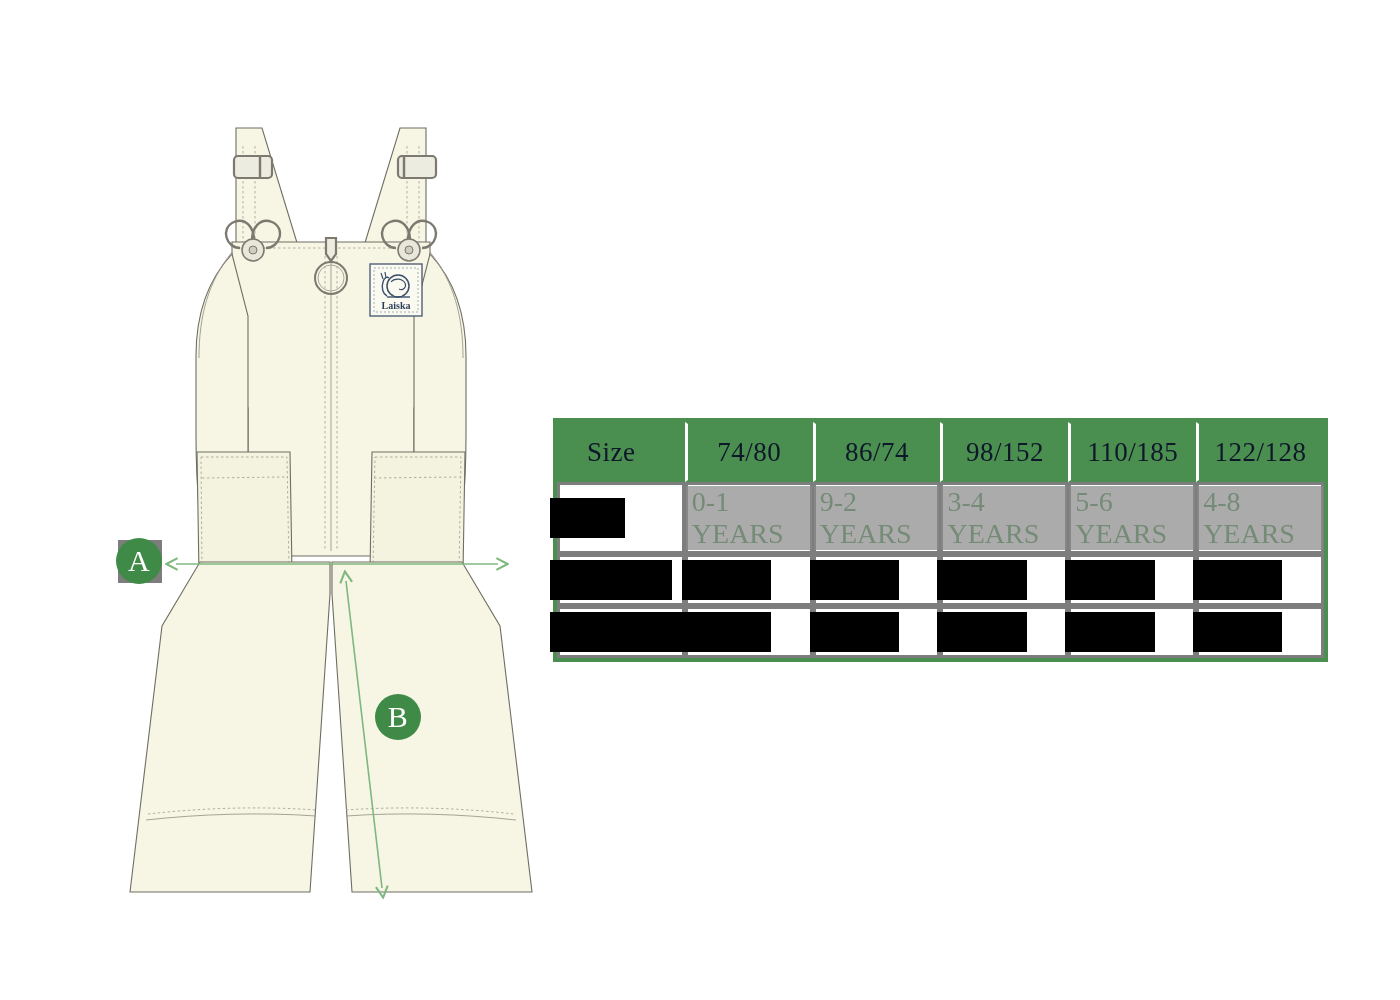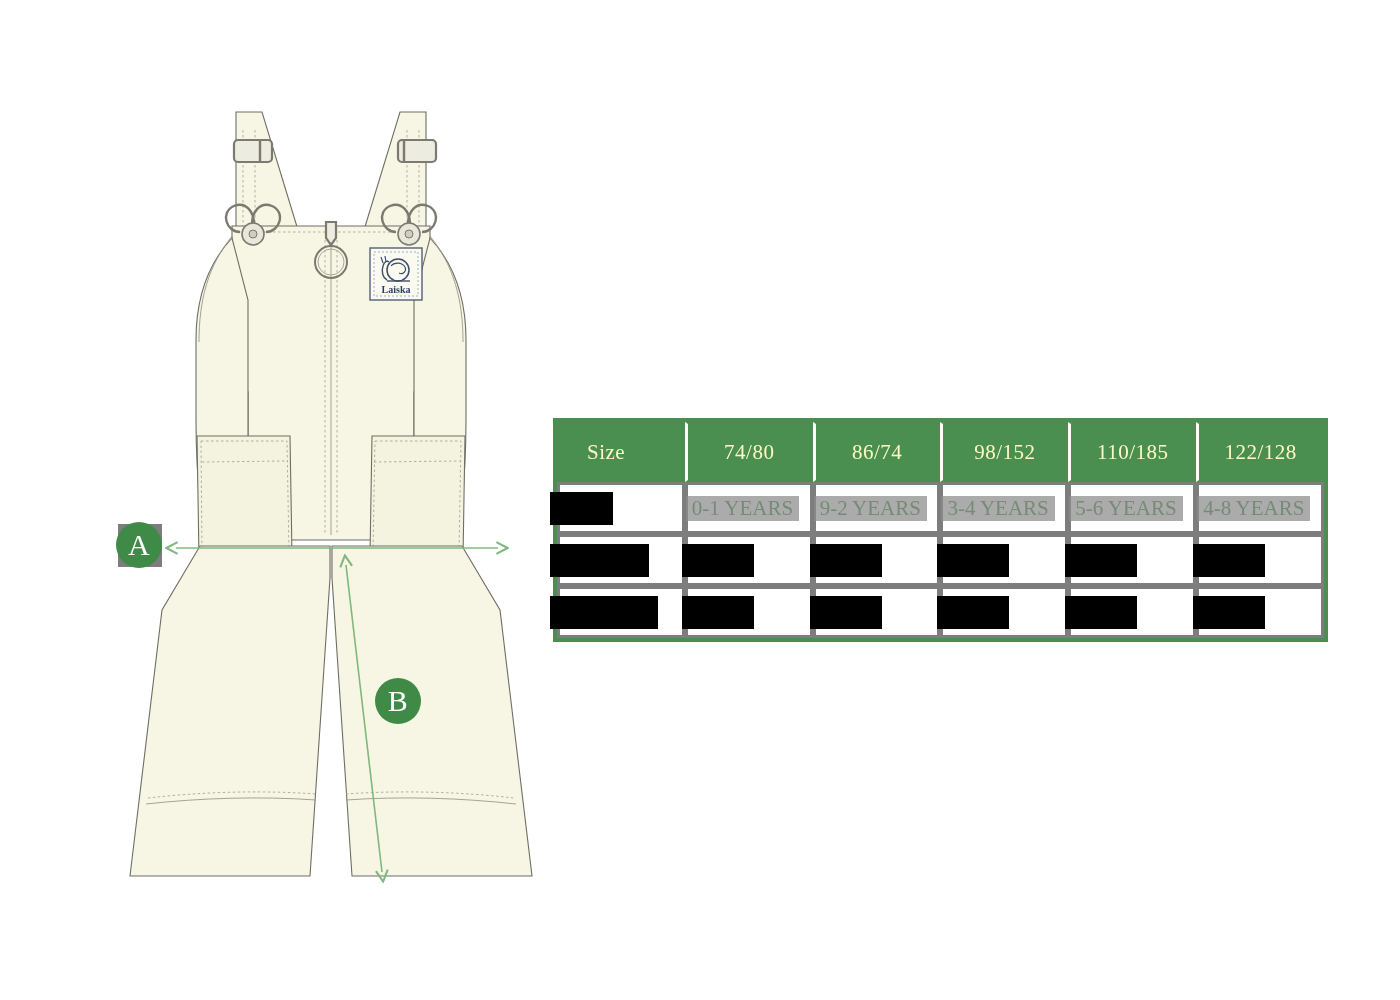--- a/index.html
+++ b/index.html
@@ -19,21 +19,21 @@
     position: absolute;
     inset: 0;
     width: 1400px;
     height: 1000px;
   }
 
   
   #illustration {
     position: absolute;
     left: 0;
-    top: 0;
+    top: 16px;
     width: 560px;
     height: 720px;
   }
   #garment-svg {
     position: absolute;
     left: 0;
     top: 0;
   }
 
   
@@ -90,41 +90,41 @@
   #size-table th,
   #size-table td {
     padding: 0;
     margin: 0;
     height: 46px;
     vertical-align: middle;
     border: 2px solid #4a8f4f;
   }
   #size-table thead th {
     background: #4a8f4f;
-    color: #fef9c3;
+    color: #0f172a;
     font-family: "Liberation Serif", serif;
-    font-size: 21px;
+    font-size: 27px;
     font-weight: normal;
     letter-spacing: 0.5px;
     height: 56px;
     border-color: #4a8f4f;
   }
   #size-table thead th.col-label {
     text-align: left;
     padding-left: 28px;
   }
   #size-table thead th + th {
     border-left: 3px solid #ffffff;
   }
 
   #size-table tbody td {
     background: #ffffff;
     border: 3px solid #7d7d7d;
     font-family: "Liberation Serif", serif;
-    font-size: 21px;
+    font-size: 28px;
     color: #3f8a46;
     position: relative;
   }
   #size-table tbody tr.age-row td {
     border: 3px solid #7d7d7d;
   }
   #size-table tbody tr.data-row td {
     border: 3px solid #7d7d7d;
   }
 

